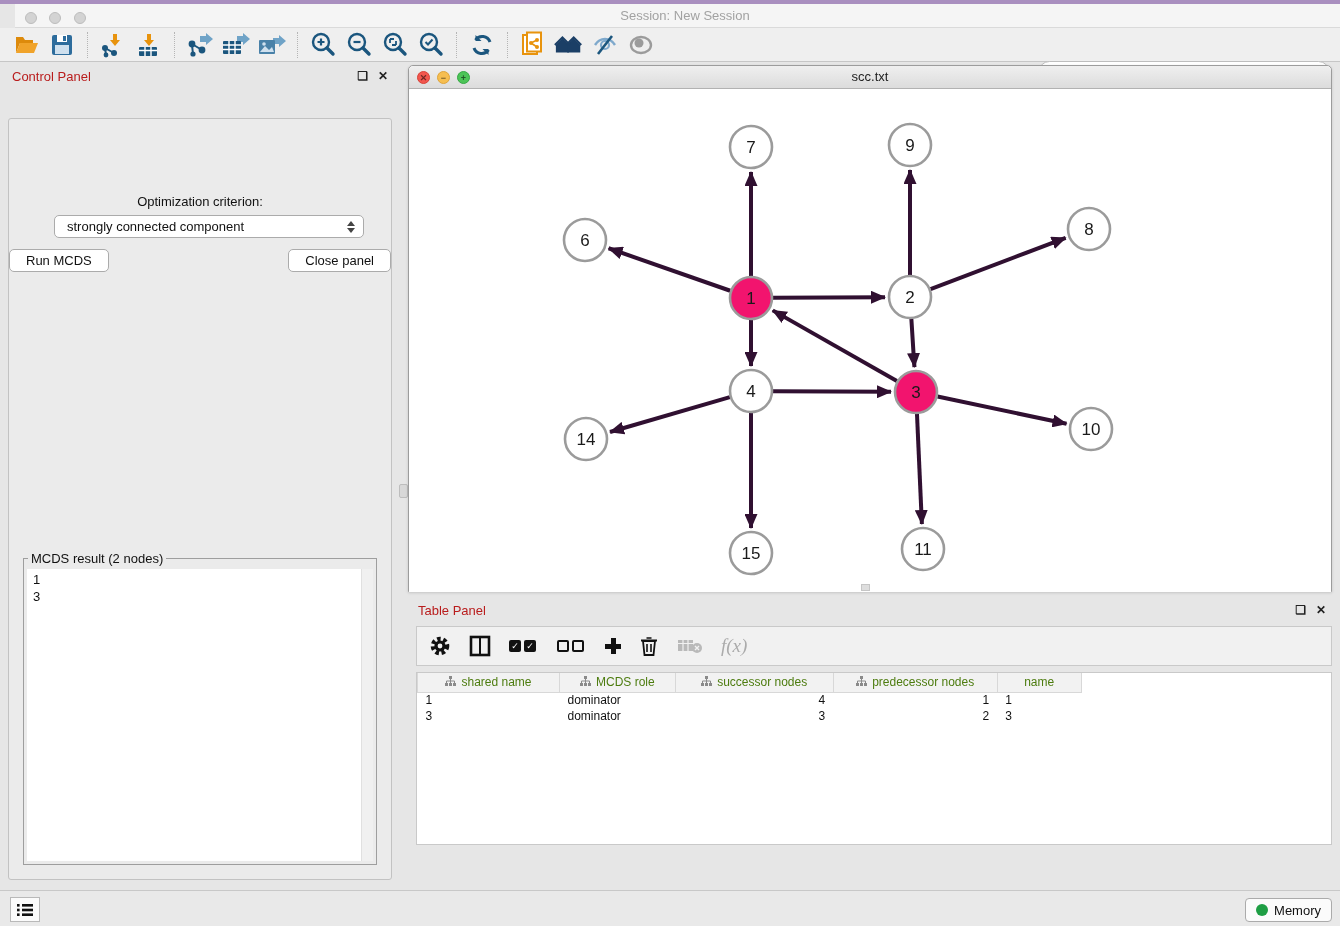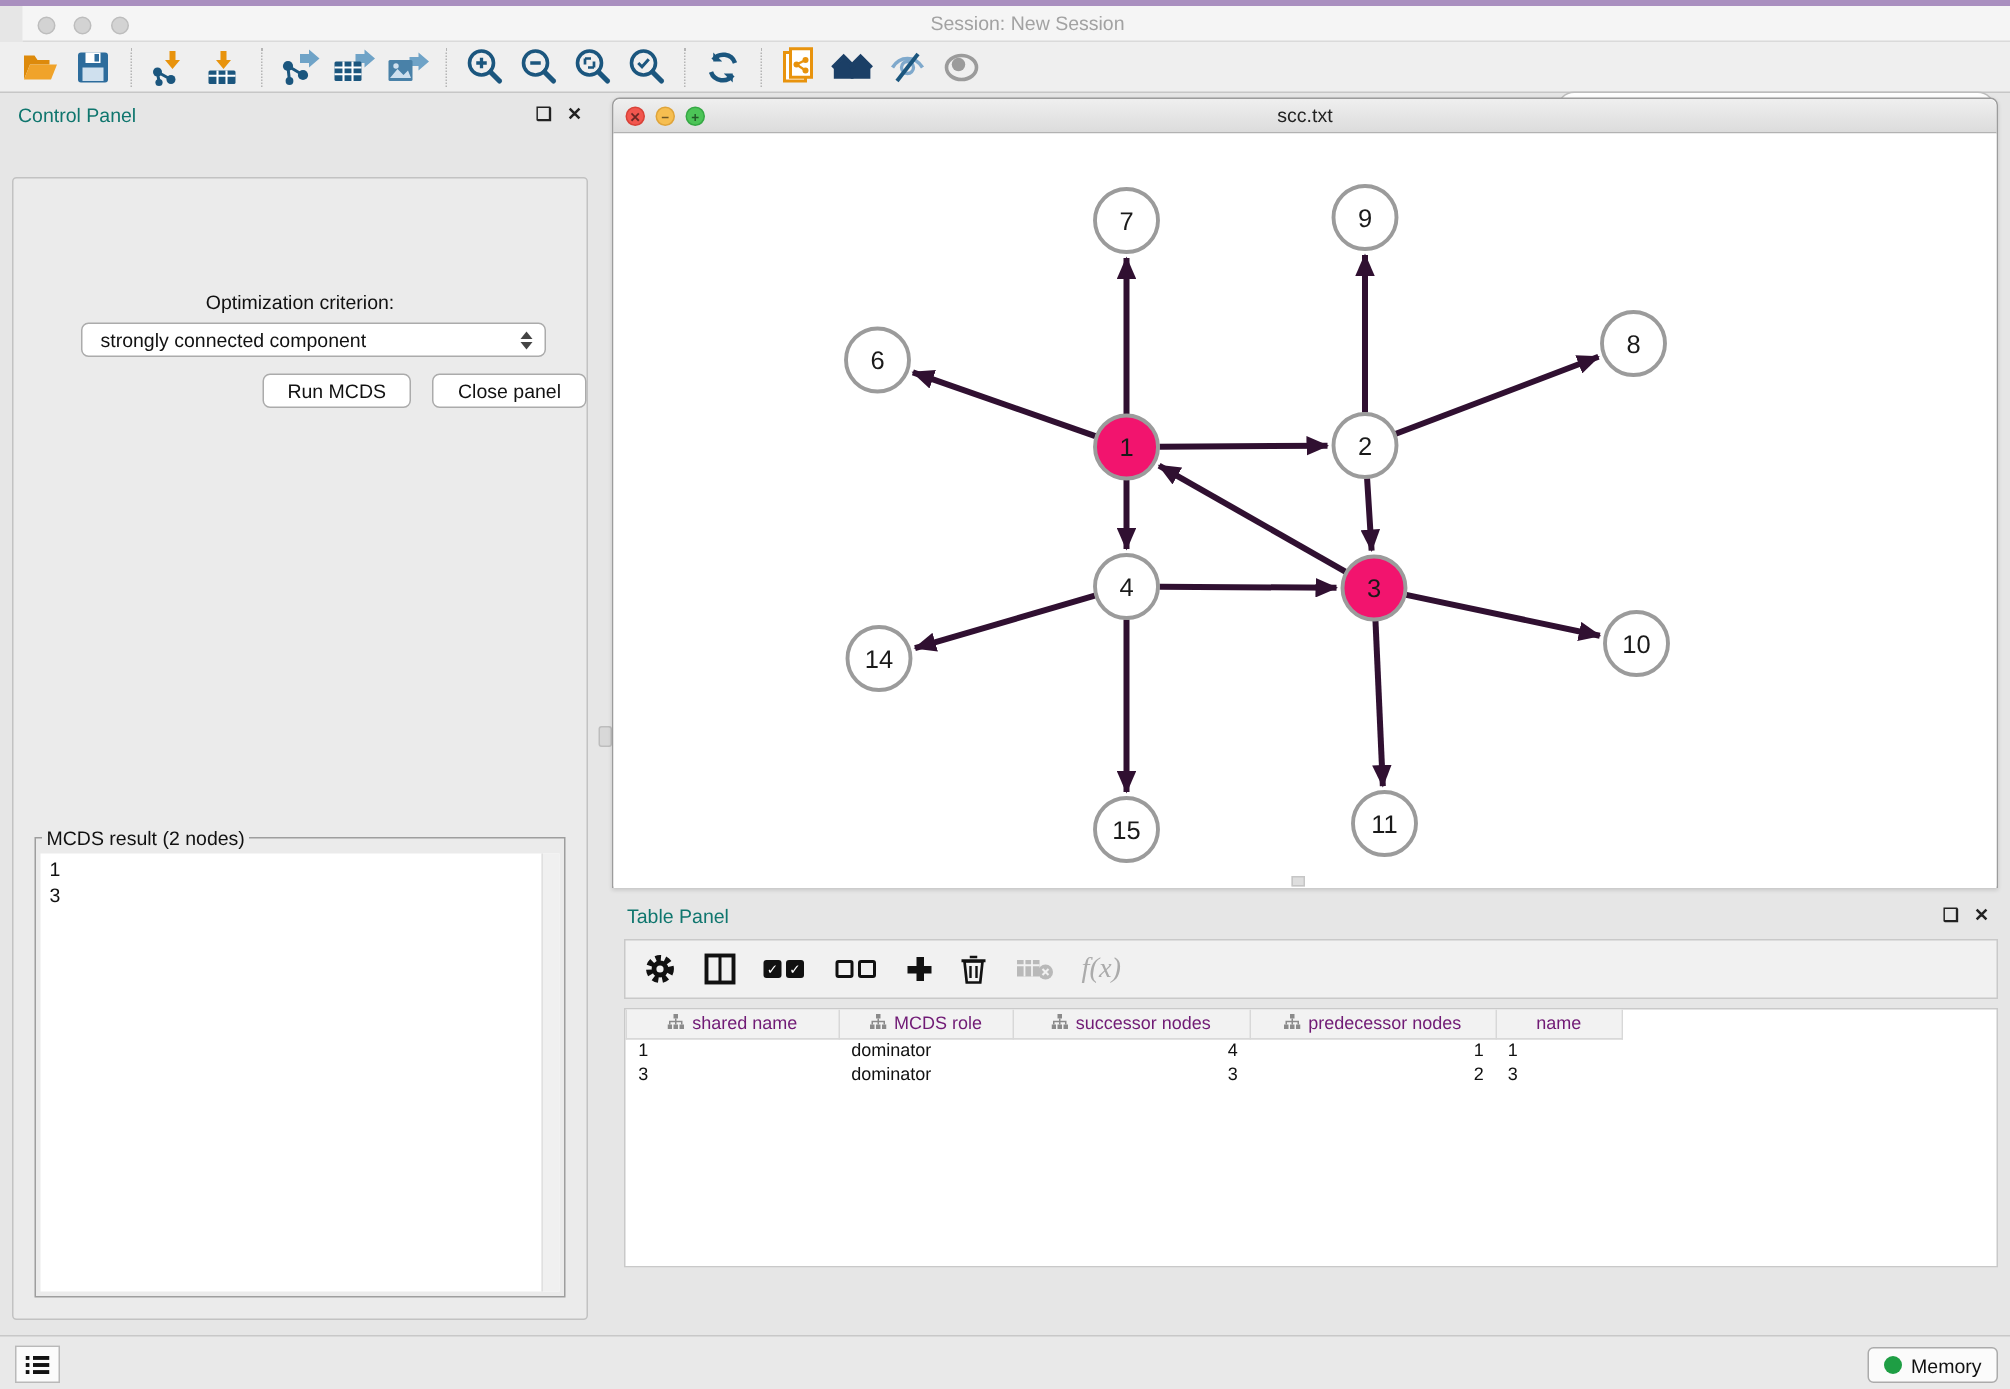--- a/index.html
+++ b/index.html
@@ -21,40 +21,40 @@
     border-bottom:1px solid #C6C6C6; display:flex; align-items:center; padding-left:8px; }
   .tbi { width:30px; height:28px; display:flex; align-items:center; justify-content:center; margin:0 3px; }
   .tbsep { width:1px; height:26px; border-left:1px dotted #B5B5B5; margin:0 7px; }
   .searchbox { position:absolute; right:10px; top:33px; width:292px; height:23px;
     background:#FFF; border:1px solid #BDBDBD; border-radius:12px; display:flex;
     align-items:center; padding-left:7px; }
 
   
   .cpanel { left:0; top:62px; width:400px; height:828px; }
   .panel-head { height:28px; display:flex; align-items:center; padding:0 12px; }
-  .panel-title { font-size:13px; color:#0f766e; flex:1; }
+  .panel-title { font-size:13px; color:#b91c1c; flex:1; }
   .ph-btn { font-size:12px; color:#222; margin-left:10px; cursor:default; font-weight:bold; }
   .cp-body { position:absolute; left:8px; right:8px; top:56px; bottom:10px;
     background:#EBEBEB; border:1px solid #C2C2C2; border-radius:3px; }
   .tabrow { position:absolute; top:36px; left:0; width:100%; display:flex; justify-content:center; z-index:3; }
   .tab { font-size:13px; padding:3px 14px; background:#FFF; border:1px solid #ACACAC;
     border-left:none; color:#111; }
   .tab:first-child { border-left:1px solid #ACACAC; border-radius:5px 0 0 5px; }
   .tab:last-child { border-radius:0 5px 5px 0; }
   .tab.sel { background:#E2E2E2; color:#B9B9B9; }
   .opt-label { position:absolute; top:75px; width:100%; text-align:center; font-size:13px; color:#111; }
   .dropdown { position:absolute; left:45px; top:96px; width:310px; height:23px; background:#FFF;
     border:1px solid #ABABAB; border-radius:5px; display:flex; align-items:center;
     padding:0 8px 0 12px; font-size:13px; color:#111; }
   .dd-arrows { margin-left:auto; display:flex; flex-direction:column; align-items:center; gap:2px; }
   .tri-up { width:0; height:0; border-left:4px solid transparent; border-right:4px solid transparent;
     border-bottom:5px solid #444; }
   .tri-dn { width:0; height:0; border-left:4px solid transparent; border-right:4px solid transparent;
     border-top:5px solid #444; }
-  .btnrow { position:absolute; top:130px; width:100%; display:flex; justify-content:flex-end; gap:14px; }
+  .btnrow { position:absolute; top:130px; width:100%; display:flex; justify-content:space-between; gap:14px; }
   .aq-btn { font-size:13px; color:#111; background:#FFF; border:1px solid #ABABAB;
     border-radius:5px; padding:3px 16px; }
   .resultbox { position:absolute; left:14px; right:14px; top:432px; bottom:14px;
     border:1px solid #9E9E9E; background:#EBEBEB; }
   .resultbox legend { font-size:13px; color:#111; margin-left:4px; padding:0 3px; }
   .result-inner { position:absolute; left:3px; right:3px; top:3px; bottom:3px; background:#FFF;
     font-size:13px; line-height:17px; padding:2px 6px; white-space:pre-line; color:#111; }
   .result-scroll { position:absolute; right:3px; top:3px; bottom:3px; width:12px;
     background:#F0F0F0; border-left:1px solid #E0E0E0; }
 
@@ -88,21 +88,21 @@
   .chk.on { background:#111; color:#FFF; font-size:9px; line-height:12px; text-align:center; }
   .chk.off { border:2px solid #111; background:#F1F1F1; }
   .plus { position:relative; width:16px; height:16px; }
   .plus:before, .plus:after { content:""; position:absolute; background:#111; }
   .plus:before { left:6px; top:0; width:5px; height:16px; }
   .plus:after { left:0; top:6px; width:16px; height:5px; }
   .tbl-wrap { position:absolute; left:8px; right:8px; top:76px; bottom:43px; background:#FFF;
     border:1px solid #C9C9C9; overflow:hidden; }
   table.datatbl { border-collapse:collapse; font-size:12px; }
   table.datatbl th { background:#F2F2F2; border:1px solid #D8D8D8; border-top:none;
-    font-weight:normal; color:#701a75; height:19px; padding:0 20px; white-space:nowrap; }
+    font-weight:normal; color:#4d7c0f; height:19px; padding:0 20px; white-space:nowrap; }
   table.datatbl td { height:16px; padding:0 8px; color:#111; white-space:nowrap; }
   .attr-ic { display:inline-block; vertical-align:-1px; margin-right:5px; }
   .tp-tabrow { position:absolute; left:0; right:0; bottom:8px; display:flex; justify-content:center; }
 
   
   .statusbar { left:0; top:890px; width:1340px; height:36px; background:#E9E9E9;
     border-top:1px solid #C8C8C8; }
   .list-btn { position:absolute; left:10px; top:6px; width:30px; height:25px; background:#FBFBFB;
     border:1px solid #B9B9B9; display:flex; align-items:center; justify-content:center; }
   .mem-btn { position:absolute; right:8px; top:7px; height:24px; background:#FBFBFB;

